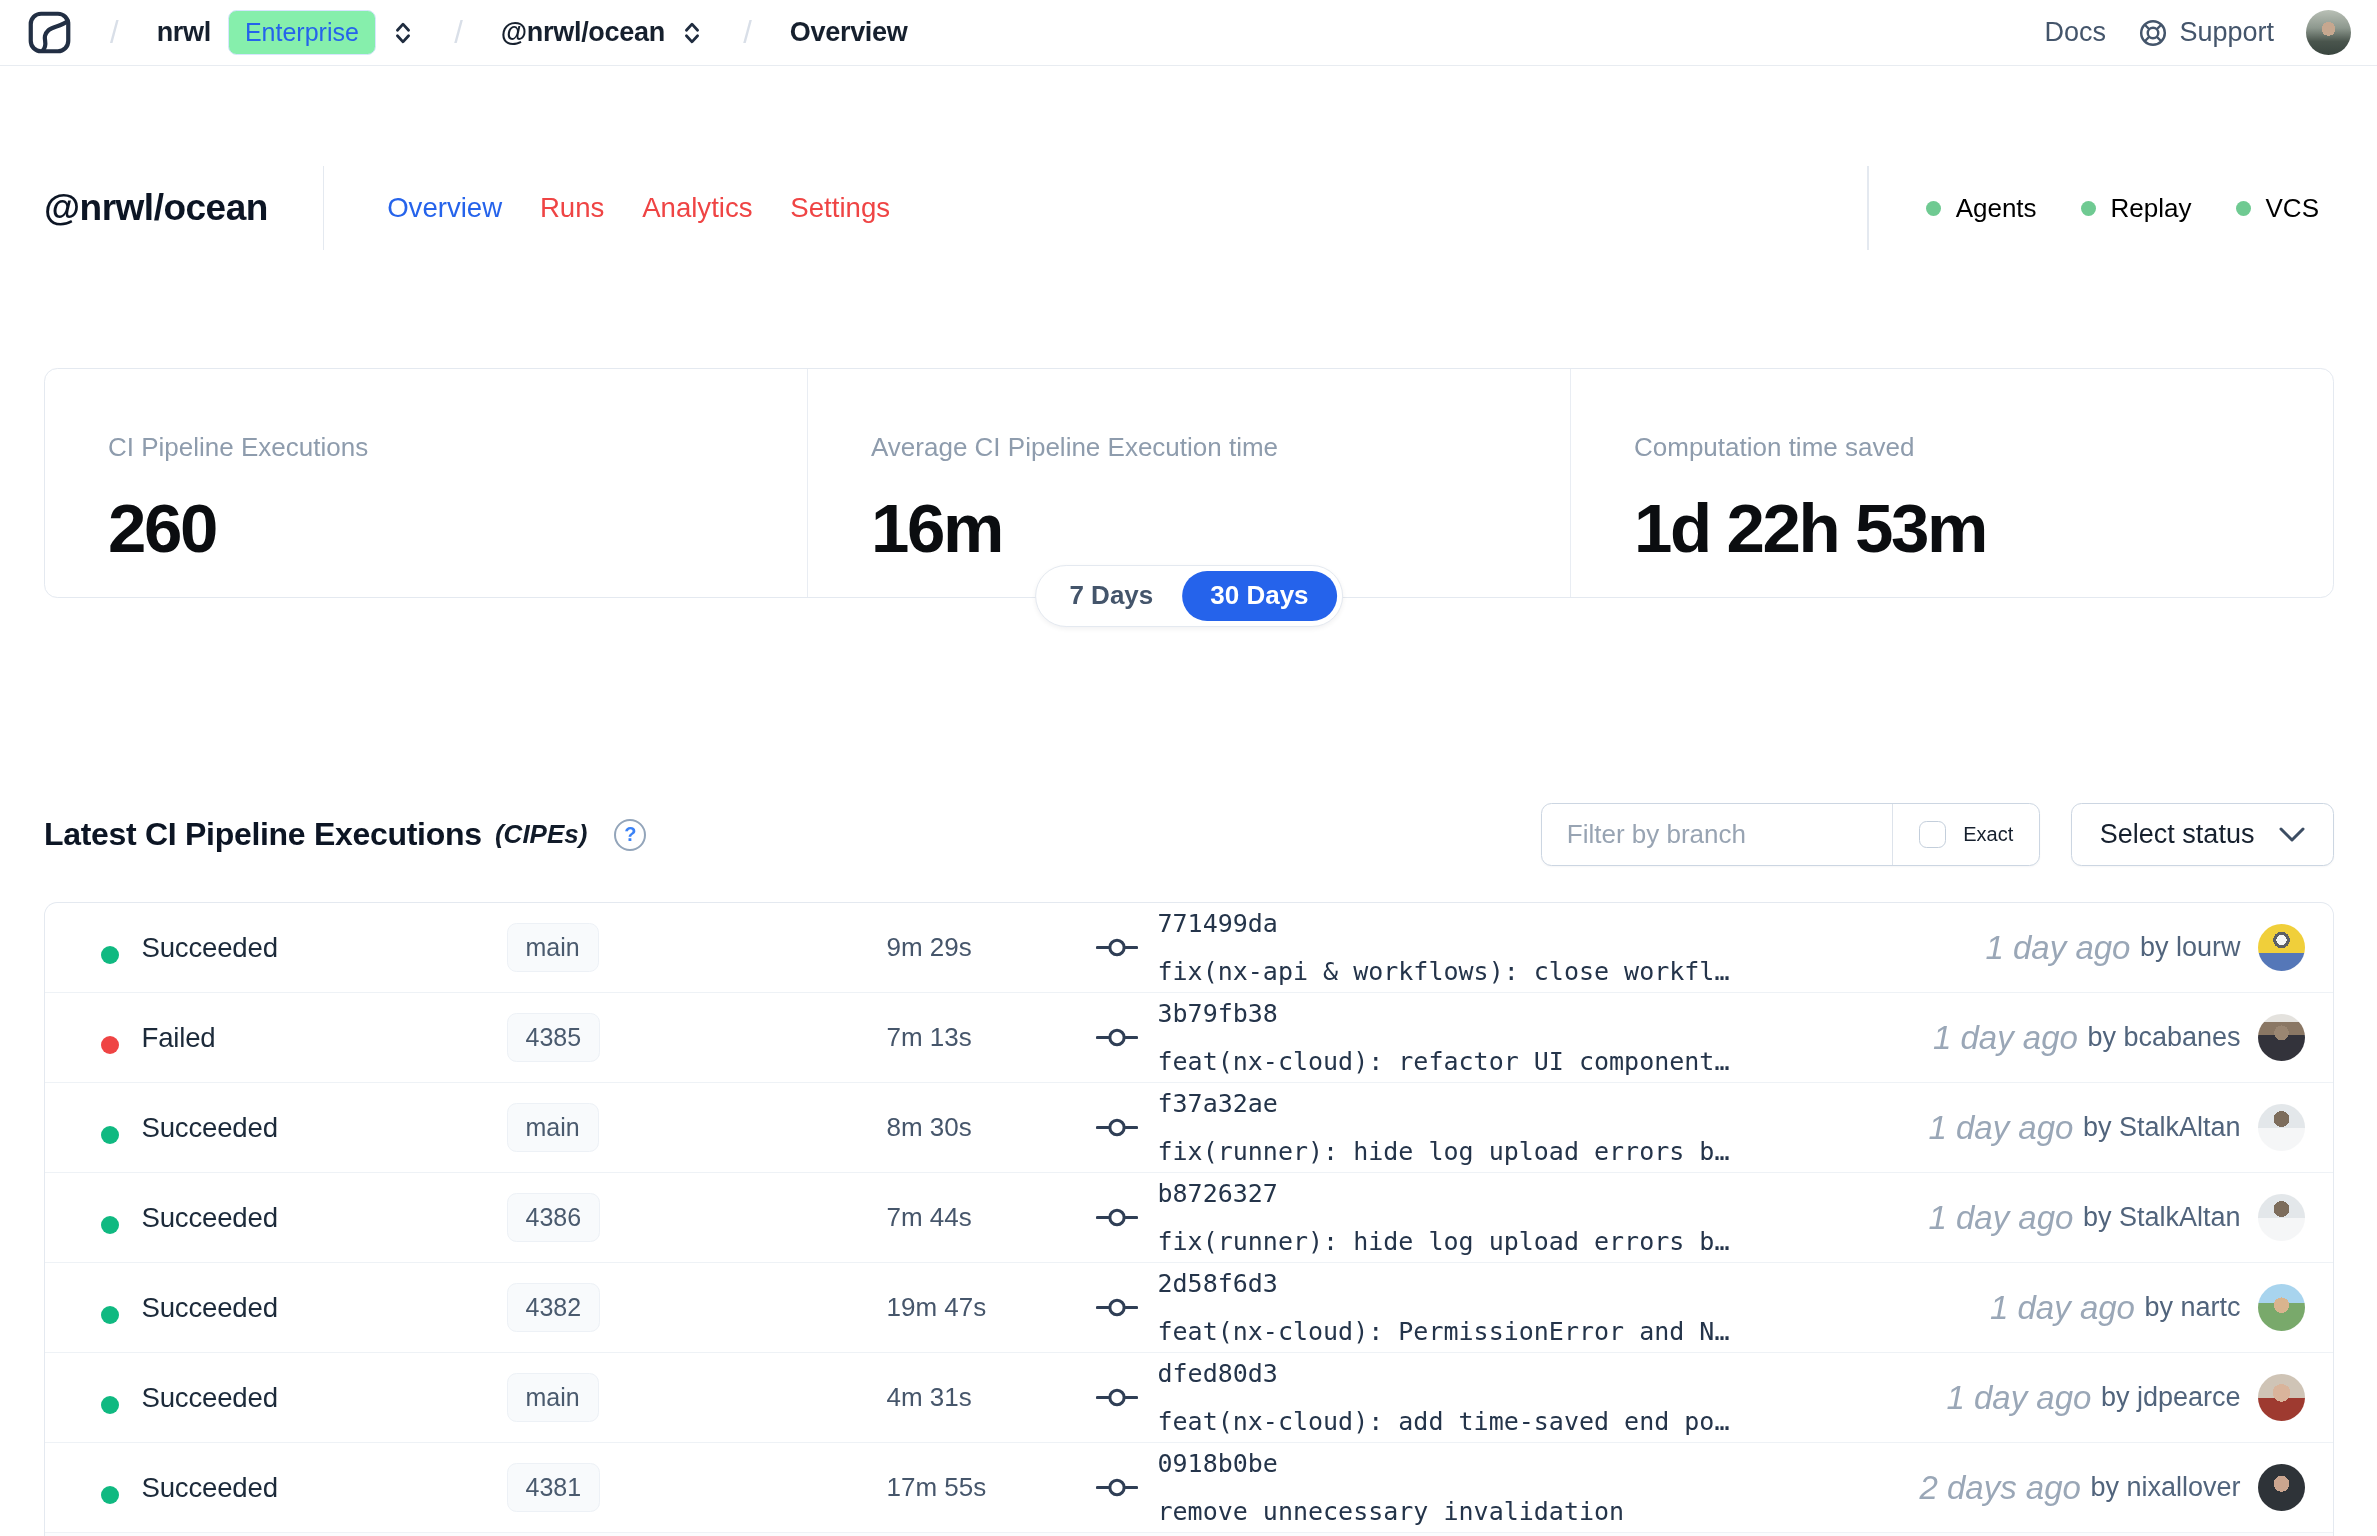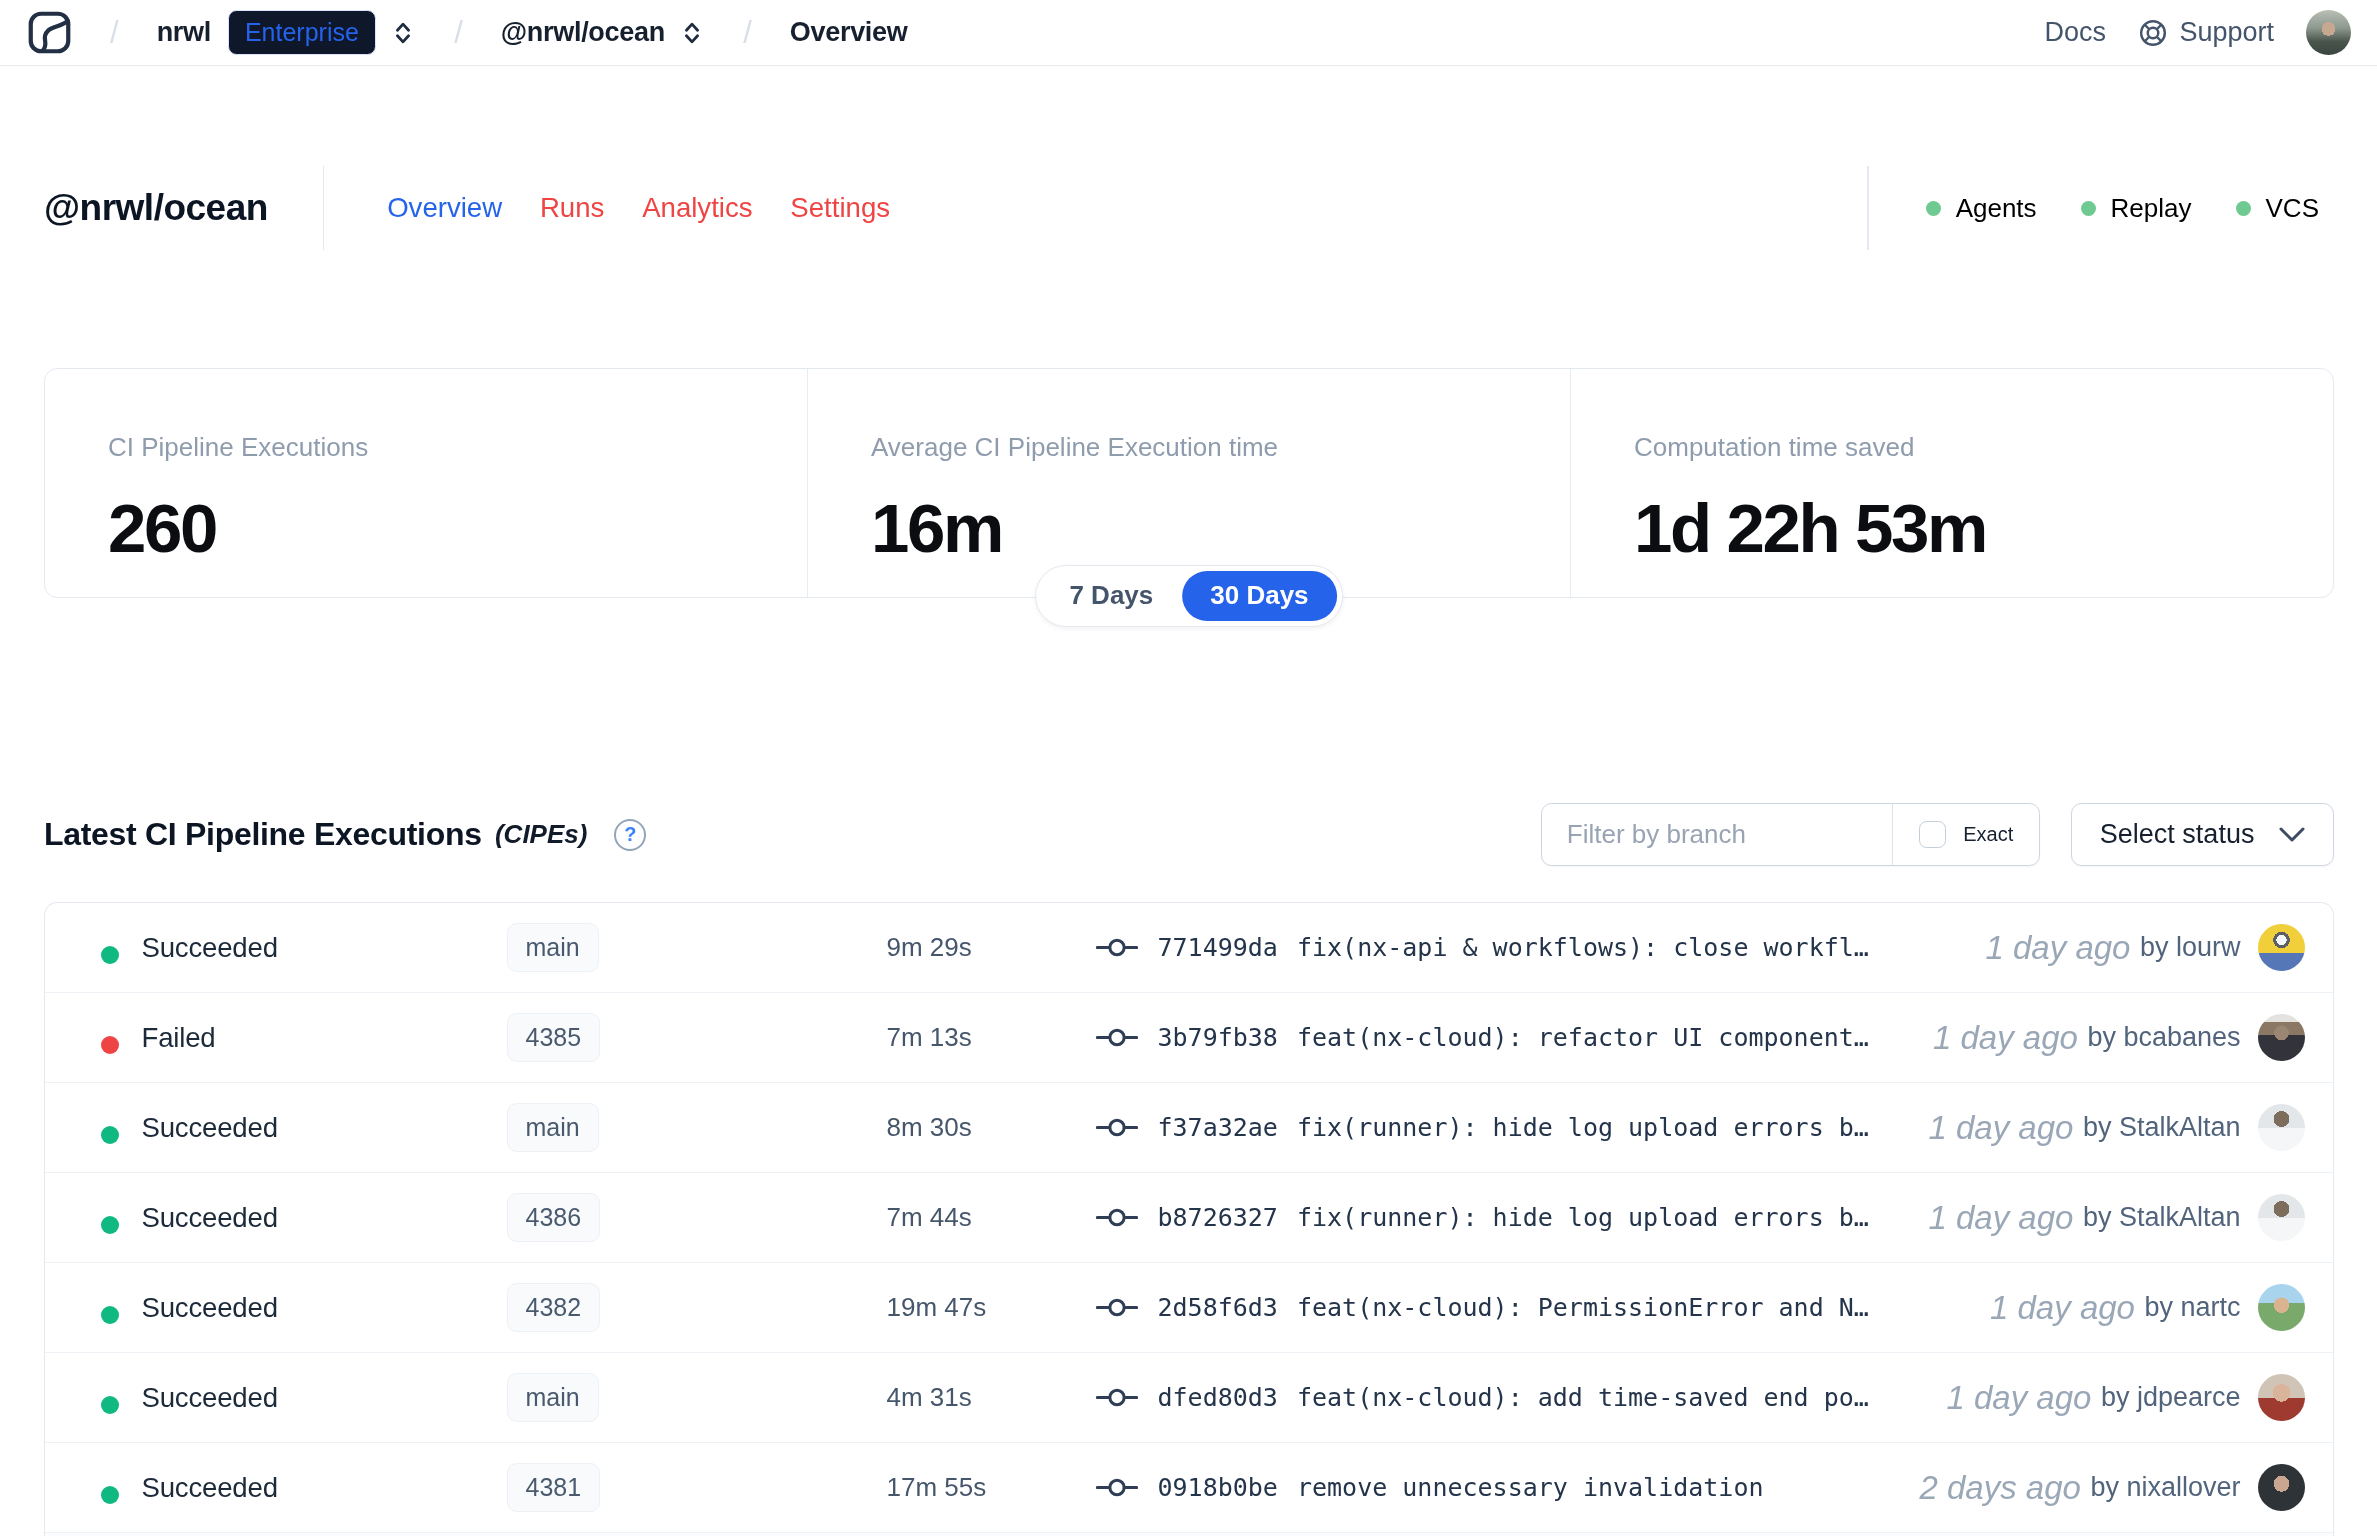--- a/index.html
+++ b/index.html
@@ -5,21 +5,21 @@
 <style>
   * { box-sizing: border-box; margin: 0; padding: 0; }
   html,body { width:2378px; height:1537px; overflow:hidden; background:#fff;
     font-family:"Liberation Sans", sans-serif; color:#16202e; }
 
   
   .navbar { height:66px; border-bottom:1px solid #e8ecf1; display:flex; align-items:center; padding:0 27px; }
   .logo { width:45px; height:45px; display:block; }
   .crumb-slash { font-size:31px; color:#d9dfe8; font-weight:400; margin:0 38px; }
   .crumb-name { font-size:27px; font-weight:700; color:#16202e; letter-spacing:-0.3px; }
-  .plan-badge { margin-left:17px; font-size:25px; color:#2563eb; background:#0f172a;
+  .plan-badge { margin-left:17px; font-size:25px; color:#2563eb; background:#86efac;
     border:1.4px solid #d7e6fd; border-radius:8.6px; padding:6.7px 16px; font-weight:400; }
   .updown { margin-left:14.3px; display:flex; }
   .nav-right { margin-left:auto; display:flex; align-items:center; gap:32px; }
   .nav-link { font-size:27px; color:#44556b; font-weight:400; text-decoration:none; }
   .support-wrap { display:flex; align-items:center; gap:11.4px; font-size:27px; color:#44556b; }
   .nav-avatar { width:45px; height:45px; border-radius:50%; }
 
   
   .header-row { display:flex; align-items:center; padding:0 44px; margin-top:100px; }
   .workspace-title { font-size:37px; font-weight:700; color:#0c1524; letter-spacing:-0.5px; }
@@ -78,21 +78,21 @@
   .dot { width:18px; height:18px; border-radius:50%; background:#10b981; flex:none; }
   .dot[data-status="Failed"] { background:#ef4444; }
   .status-label { font-size:27.6px; color:#1c2a3a; letter-spacing:-0.2px; }
   .c-branch { width:366px; flex:none; }
   .branch-badge { display:inline-block; margin-left:98px; font-size:25px; color:#4a5a6e;
     background:#f8fafc; border:1.4px solid #edf1f6; border-radius:9.5px; padding:8.6px 18px; }
   .c-duration { width:321px; padding-left:112px; font-size:26px; color:#46566b; flex:none; }
   .c-commit { flex:1; display:flex; align-items:center; gap:20px; min-width:0; overflow:hidden; }
   .commit-icon { flex:none; display:block; }
   .commit-text { font-family:"DejaVu Sans Mono", monospace; font-size:25px; color:#24344a;
-    white-space:nowrap; display:flex; gap:19px; }
+    white-space:nowrap; display:flex; gap:19px;flex-direction:column; }
   .c-meta { margin-left:auto; display:flex; align-items:center; flex:none; padding-left:28.5px; }
   .time-ago { font-size:33px; font-style:italic; color:#9aa7b7; margin-right:9.5px; white-space:nowrap; }
   .author { font-size:27px; color:#51647c; margin-right:17px; white-space:nowrap; }
   .avatar { width:47px; height:47px; border-radius:50%; flex:none; background:#dfe3e8; }
   .partial-strip { height:5.7px; background:#fbfcfe; }
 </style>
 </head>
 <body>
 
 <div class="navbar">

